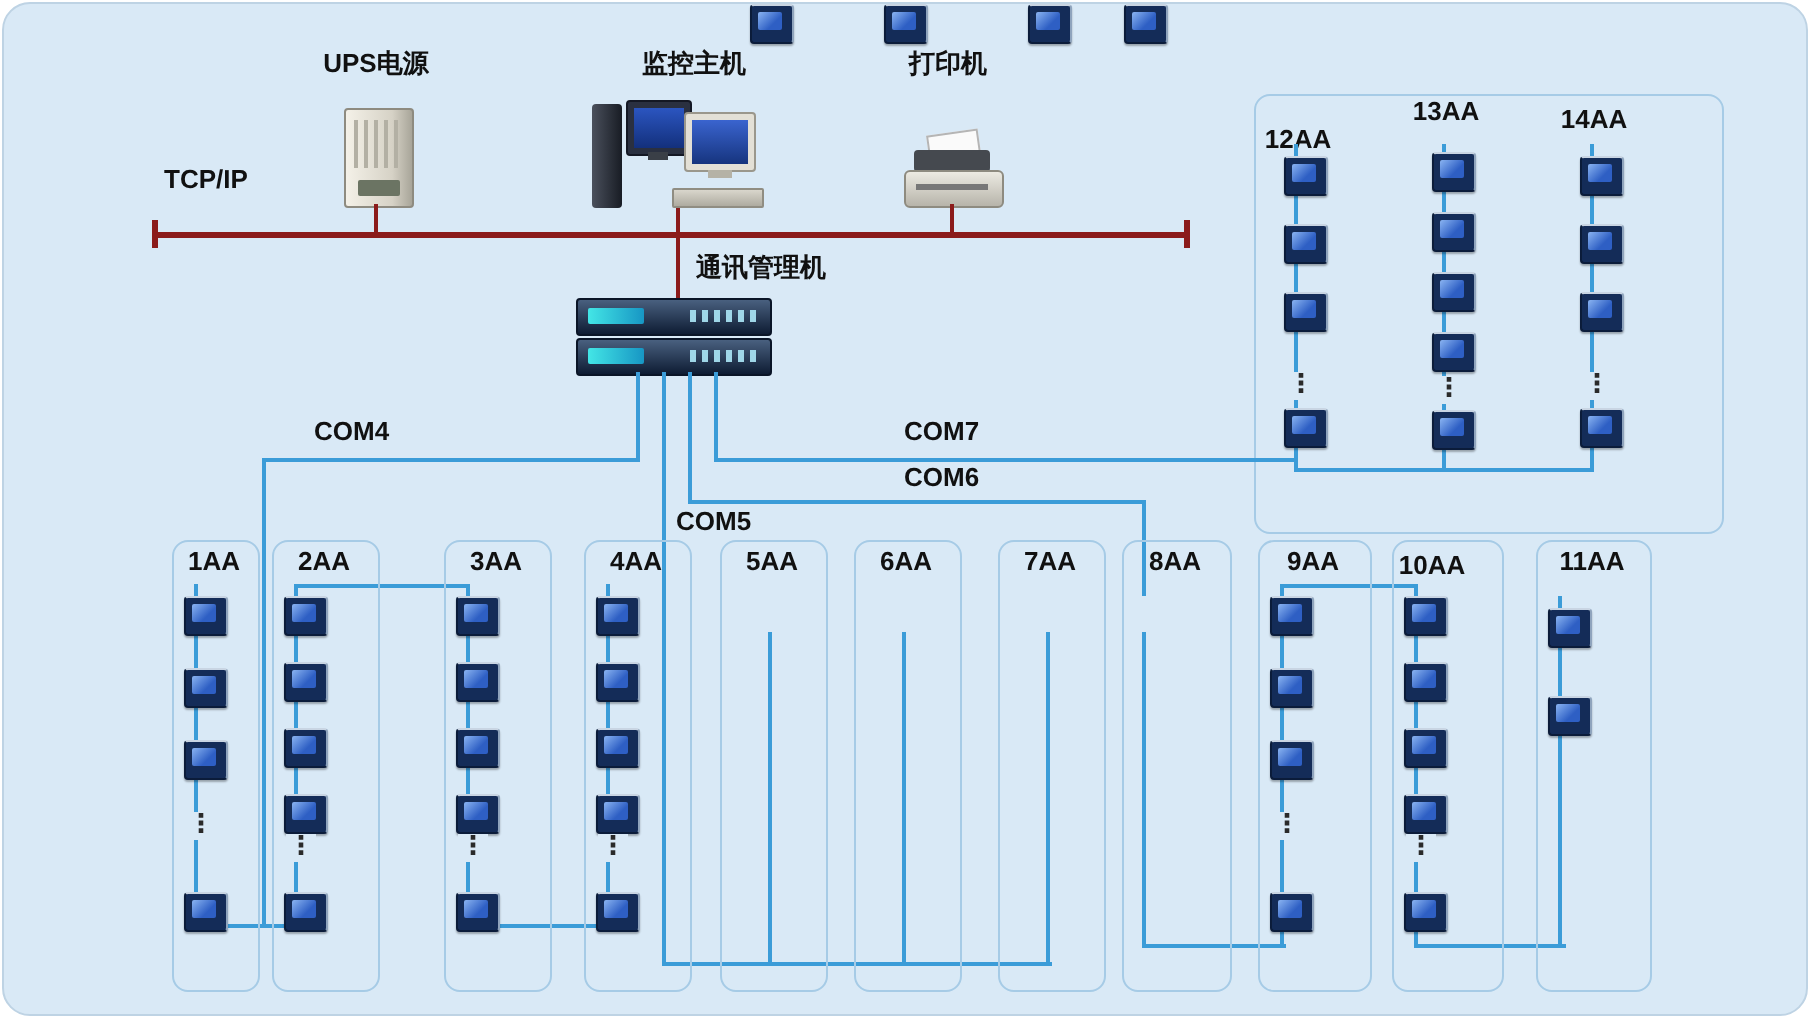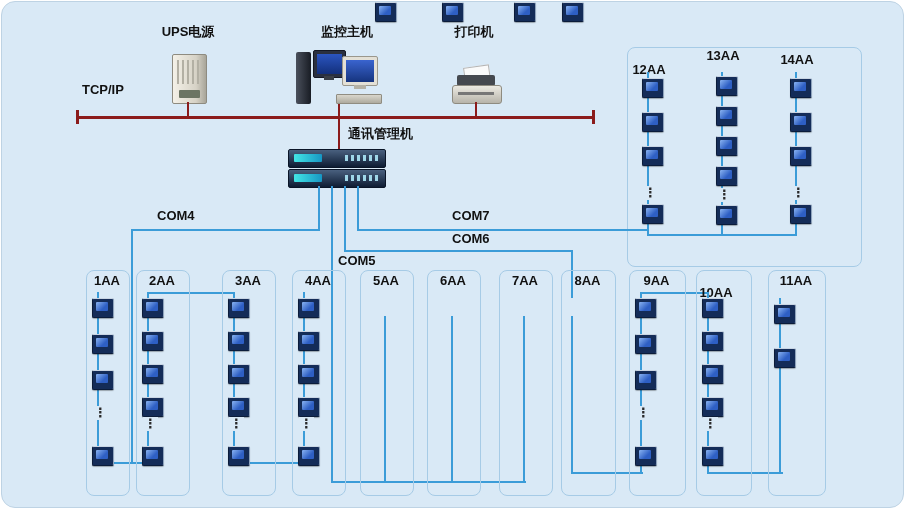--- a/index.html
+++ b/index.html
@@ -183,21 +183,21 @@
     <div class="meter" style="left: 560px;"></div>
     <div class="gbox" style="left: 627px; top: 268px; width: 55px; height: 224px;"></div>
     <div class="glabel" style="left: 627px; top: 271px; width: 55px;">9AA</div>
     <div class="wire" style="left: 638px; top: 290px; width: 2px; height: 181px;"></div>
     <div class="meter" style="left: 633px; top: 296px;"></div>
     <div class="meter" style="left: 633px; top: 332px;"></div>
     <div class="meter" style="left: 633px; top: 368px;"></div>
     <div class="vdots" style="left: 634px; top: 404px;">⋮</div>
     <div class="meter" style="left: 633px; top: 444px;"></div>
     <div class="gbox" style="left: 694px; top: 268px; width: 54px; height: 224px;"></div>
-    <div class="glabel" style="left: 694px; top: 283px; width: 40px;">10AA</div>
+    <div class="glabel" style="left: 694px; top: 273px; width: 40px;">10AA</div>
     <div class="wire" style="left: 705px; top: 290px; width: 2px; height: 181px;"></div>
     <div class="meter" style="left: 700px; top: 296px;"></div>
     <div class="meter" style="left: 700px; top: 329px;"></div>
     <div class="meter" style="left: 700px; top: 362px;"></div>
     <div class="meter" style="left: 700px; top: 395px;"></div>
     <div class="vdots" style="left: 701px; top: 415px;">⋮</div>
     <div class="meter" style="left: 700px; top: 444px;"></div>
     <div class="gbox" style="left: 766px; top: 268px; width: 56px; height: 224px;"></div>
     <div class="glabel" style="left: 766px; top: 271px; width: 56px;">11AA</div>
     <div class="wire" style="left: 777px; top: 296px; width: 2px; height: 175px;"></div>

